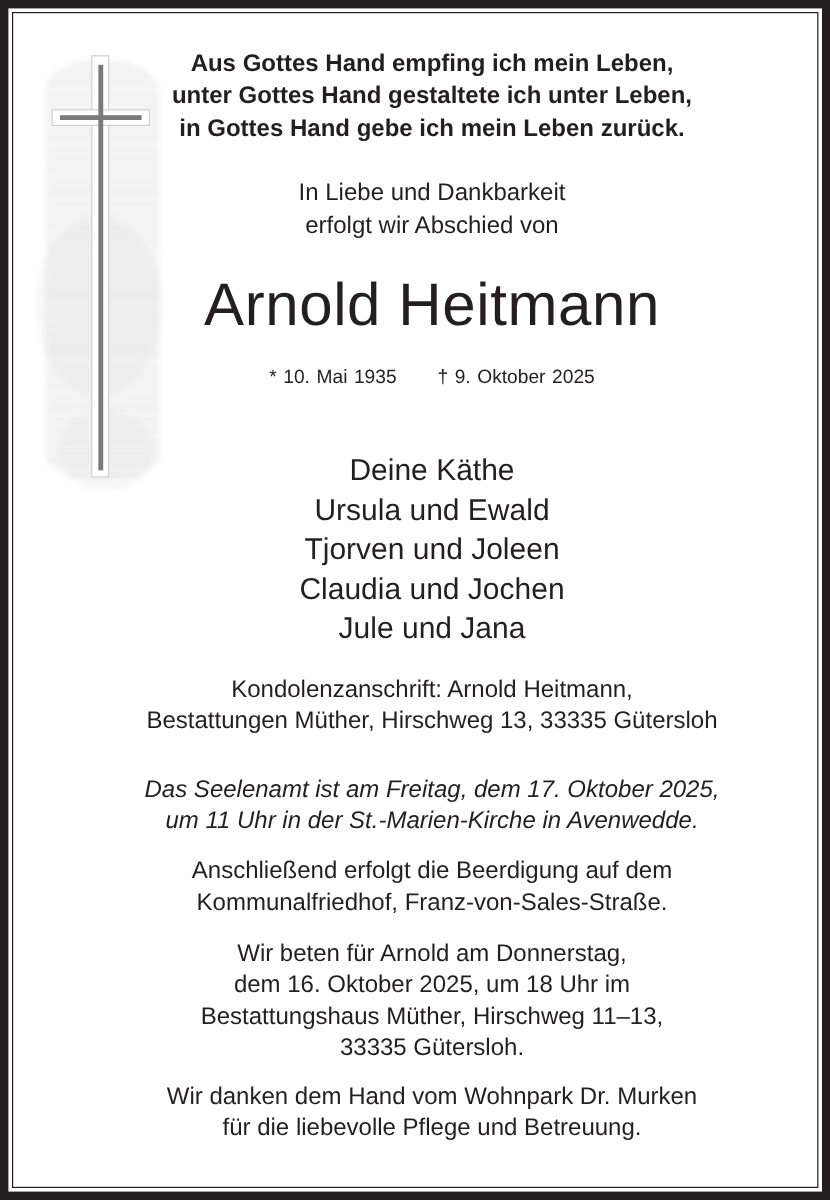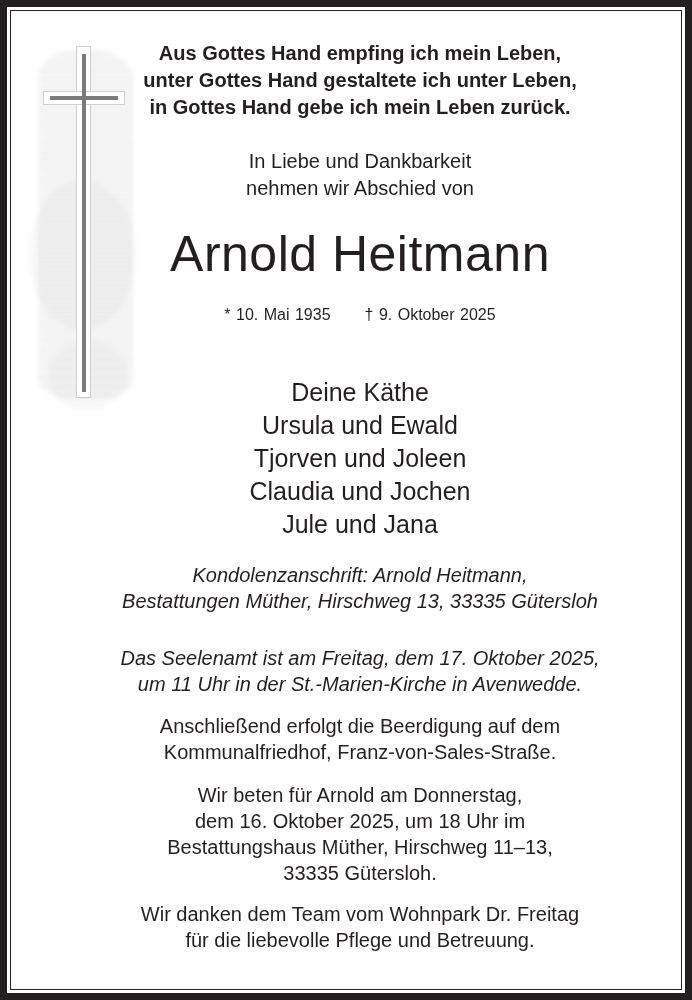--- a/index.html
+++ b/index.html
@@ -60,21 +60,21 @@
   }
   .block { position: absolute; left: 0; width: 600px; text-align: center; }
   .line { display: block; white-space: nowrap; }
   .verse { top: 40px; font-size: 20px; line-height: 27px; font-weight: bold; }
   .intro { top: 148px; font-size: 20px; line-height: 27px; }
   .name { top: 224px; font-size: 50px; line-height: 60px; letter-spacing: 0.5px; }
   .dates { top: 301px; font-size: 16px; line-height: 27px; word-spacing: 1px; }
   .dates .gap { display: inline-block; width: 34px; }
   .family { top: 376px; font-size: 25px; line-height: 33px; }
   .p-small { font-size: 20px; line-height: 26px; }
-  .condolence { top: 562px; font-style: italic; }
+  .condolence { top: 562px; }
   .mass { top: 645px; font-style: italic; }
   .burial { top: 713px; }
   .prayer { top: 782px; }
   .thanks { top: 901px; }
 </style>
 </head>
 <body>
 
 <div class="outer-frame"></div>
 <div class="inner-frame"></div>
@@ -92,21 +92,21 @@
 <div class="content">
 
   <div class="block verse">
     <span class="line">Aus Gottes Hand empfing ich mein Leben,</span>
     <span class="line">unter Gottes Hand gestaltete ich unter Leben,</span>
     <span class="line">in Gottes Hand gebe ich mein Leben zurück.</span>
   </div>
 
   <div class="block intro">
     <span class="line">In Liebe und Dankbarkeit</span>
-    <span class="line">nehmen wir Abschied von</span>
+    <span class="line">erfolgt wir Abschied von</span>
   </div>
 
   <div class="block name">Arnold Heitmann</div>
 
   <div class="block dates">
     <span>* 10. Mai 1935</span><span class="gap"></span><span>† 9. Oktober 2025</span>
   </div>
 
   <div class="block family">
     <span class="line">Deine Käthe</span>
@@ -132,17 +132,17 @@
   </div>
 
   <div class="block p-small prayer">
     <span class="line">Wir beten für Arnold am Donnerstag,</span>
     <span class="line">dem 16. Oktober 2025, um 18 Uhr im</span>
     <span class="line">Bestattungshaus Müther, Hirschweg 11–13,</span>
     <span class="line">33335 Gütersloh.</span>
   </div>
 
   <div class="block p-small thanks">
-    <span class="line">Wir danken dem Team vom Wohnpark Dr. Freitag</span>
+    <span class="line">Wir danken dem Hand vom Wohnpark Dr. Murken</span>
     <span class="line">für die liebevolle Pflege und Betreuung.</span>
   </div>
 
 </div>
 
 </body></html>

